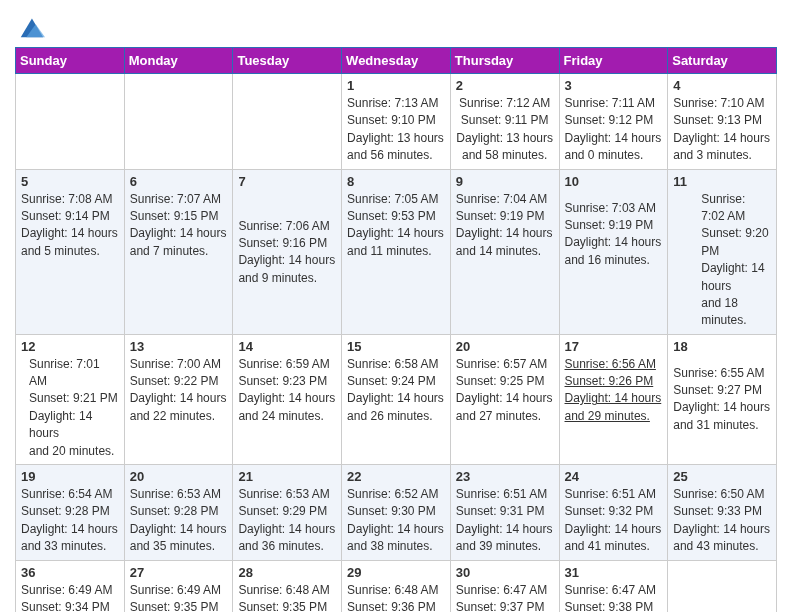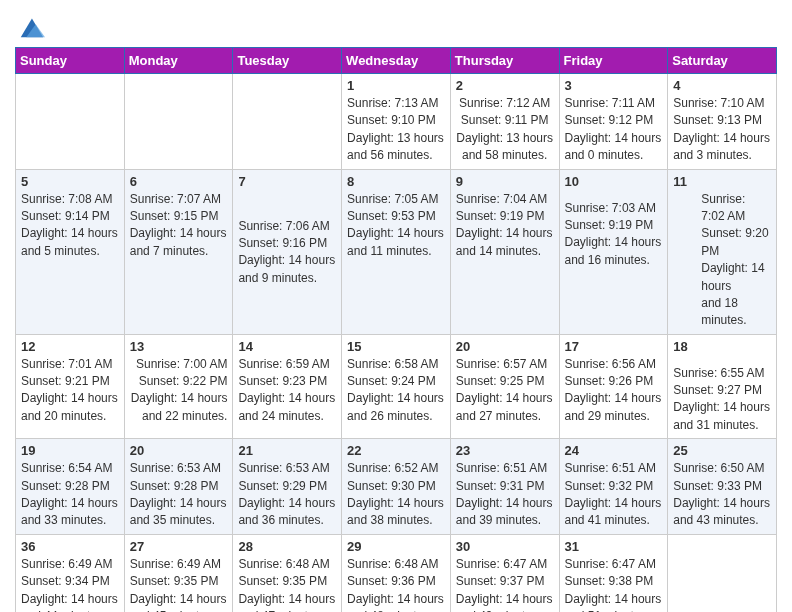--- a/index.html
+++ b/index.html
@@ -209,28 +209,28 @@
           <span class="day-num">11</span>
           <div class="day-info" style="white-space: pre-line; margin-left: 28px;">Sunrise: 7:02 AM
 Sunset: 9:20 PM
 Daylight: 14 hours
 and 18 minutes.</div>
         </td>
       </tr>
       <tr>
         <td>
           <span class="day-num">12</span>
-          <div class="day-info" style="white-space: pre-line;">Sunrise: 7:01 AM
+          <div class="day-info" style="white-space: pre-line; margin-left: 8px;">Sunrise: 7:01 AM
 Sunset: 9:21 PM
 Daylight: 14 hours
 and 20 minutes.</div>
         </td>
         <td>
           <span class="day-num">13</span>
-          <div class="day-info" style="white-space: pre-line; text-align: right;">Sunrise: 7:00 AM
+          <div class="day-info" style="white-space: pre-line;">Sunrise: 7:00 AM
 Sunset: 9:22 PM
 Daylight: 14 hours
 and 22 minutes.</div>
         </td>
         <td>
           <span class="day-num">14</span>
           <div class="day-info" style="white-space: pre-line;">Sunrise: 6:59 AM
 Sunset: 9:23 PM
 Daylight: 14 hours
 and 24 minutes.</div>
@@ -244,21 +244,21 @@
         </td>
         <td>
           <span class="day-num">20</span>
           <div class="day-info" style="white-space: pre-line;">Sunrise: 6:57 AM
 Sunset: 9:25 PM
 Daylight: 14 hours
 and 27 minutes.</div>
         </td>
         <td>
           <span class="day-num">17</span>
-          <div class="day-info" style="white-space: pre-line;">Sunrise: 6:56 AM
+          <div class="day-info" style="white-space: pre-line; text-decoration: underline;">Sunrise: 6:56 AM
 Sunset: 9:26 PM
 Daylight: 14 hours
 and 29 minutes.</div>
         </td>
         <td>
           <span class="day-num">18</span>
           <div class="day-info" style="white-space: pre-line; margin-top: 11px;">Sunrise: 6:55 AM
 Sunset: 9:27 PM
 Daylight: 14 hours
 and 31 minutes.</div>

